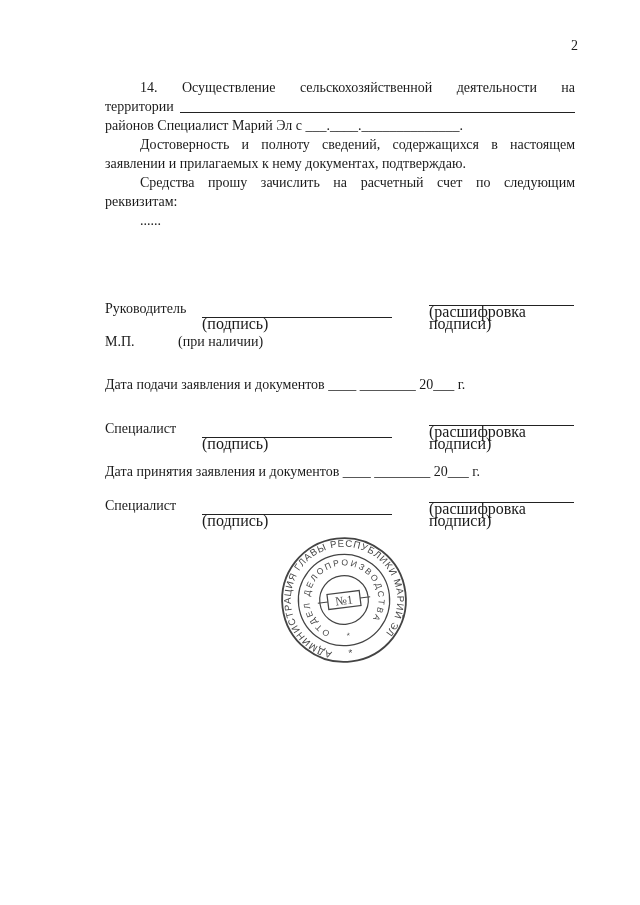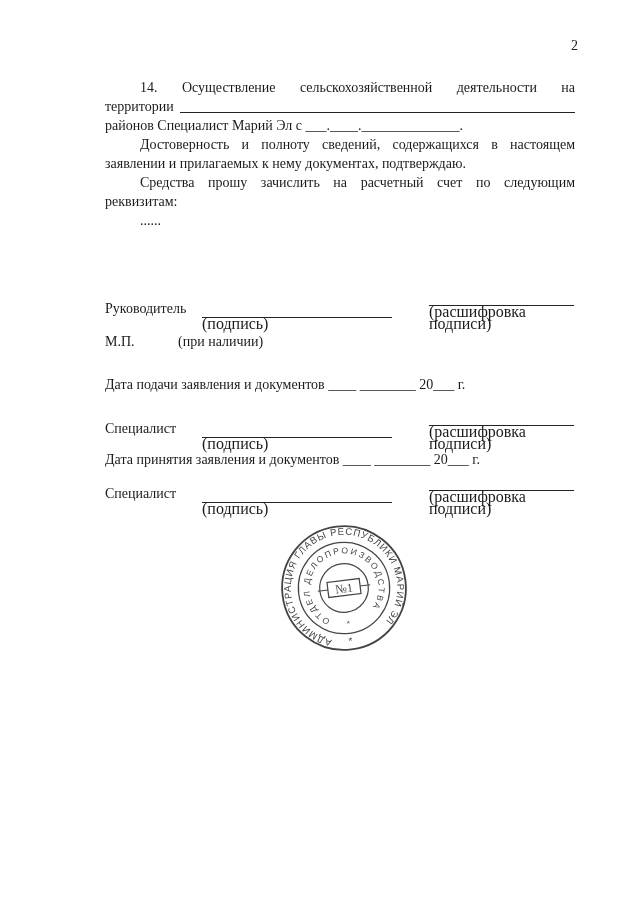--- a/index.html
+++ b/index.html
@@ -29,21 +29,21 @@
   .sig-label { width:97px; flex:0 0 auto; padding-bottom:12px; }
   .sig-cell { position:relative; }
   .sig-c1 { width:190px; }
   .sig-c2 { width:145px; margin-left:37px; }
   .sig-line { border-bottom:1px solid #222; height:17px; }
   .sig-cap { font-size:16px; line-height:12px; text-align:left; color:#1b1b1b; }
 
   .mp-row { margin-top:2px; }
   .mp-note { font-size:14px;margin-left:40px; }
   .date-line1 { margin-top:24px; }
-  .date-line2 { margin-top:0; }
+  .date-line2 { margin-top:12px; }
 
   .stamp-wrap { margin-left:168px; margin-top:2px; width:142px; height:142px; }
   .stamp { opacity:0.88; }
   .st-c { fill:none; stroke:#2b2b2b; }
   .st-outer-ring { stroke-width:1.8; }
   .st-mid-ring, .st-inner-ring, .st-box { stroke-width:1.2; }
   .st-outer-text { font-family:"Liberation Sans", sans-serif; font-size:9.5px; letter-spacing:0.8px; fill:#2b2b2b; }
   .st-inner-text { font-family:"Liberation Sans", sans-serif; font-size:8.5px; letter-spacing:2px; fill:#2b2b2b; }
   .st-star { font-family:"Liberation Sans", sans-serif; font-size:10px; fill:#2b2b2b; }
   .st-star-sm { font-family:"Liberation Sans", sans-serif; font-size:8px; fill:#2b2b2b; }

